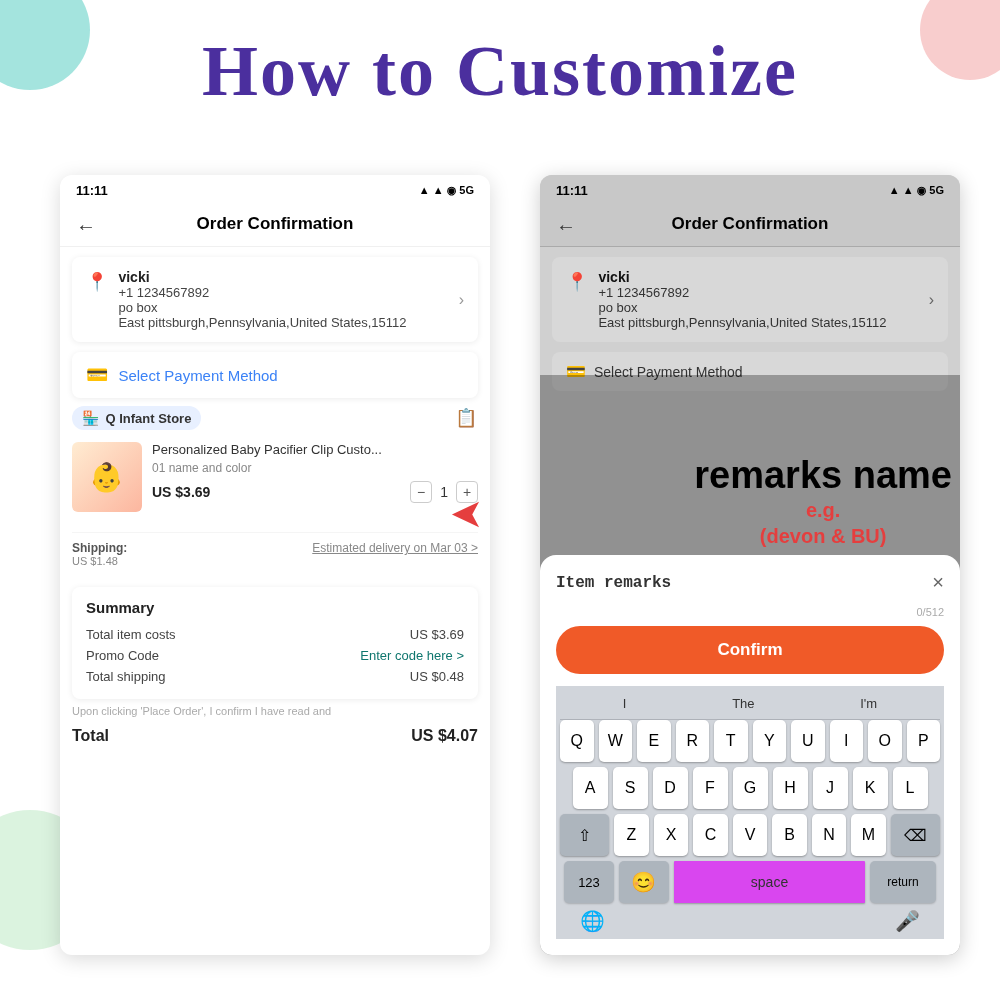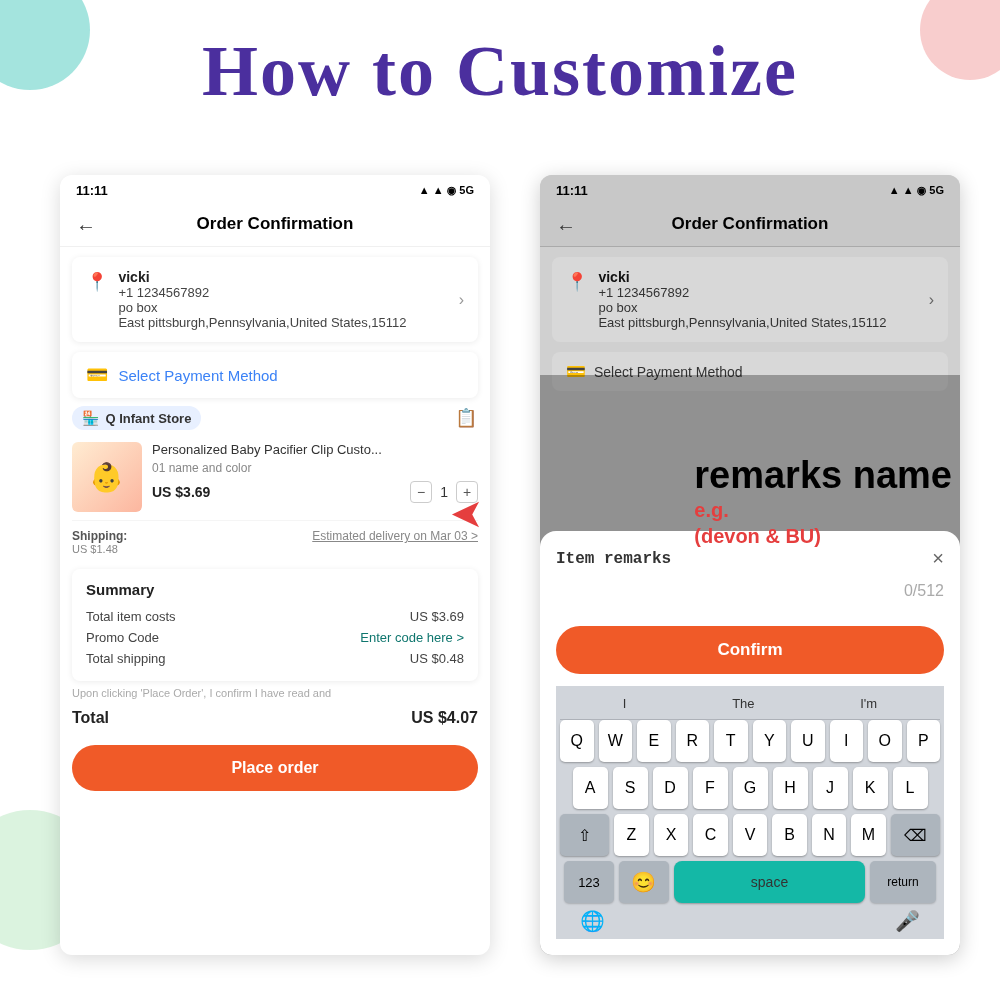--- a/index.html
+++ b/index.html
@@ -179,21 +179,21 @@
       border-radius: 4px;
       display: flex;
       align-items: center;
       justify-content: center;
       font-size: 14px;
       color: #555;
     }
     .qty-num { font-size: 14px; color: #333; }
 
     .shipping-row {
-      margin: 0 12px;
+      margin: 12px 12px;
       padding: 8px 0;
       border-top: 1px solid #f5f5f5;
       display: flex;
       justify-content: space-between;
       font-size: 12px;
       gap: 40px;
     }
     .shipping-left { color: #555; }
     .shipping-label { font-weight: 600; }
     .shipping-price { font-size: 11px; color: #888; }
@@ -316,23 +316,23 @@
       padding: 10px;
       font-size: 14px;
       color: #999;
       height: 80px;
       resize: none;
       outline: none;
       margin-bottom: 4px;
     }
     .modal-char-count {
       text-align: right;
-      font-size: 16px;
+      font-size: 11px;
       color: #aaa;
-      margin-bottom: 26px;
+      margin-bottom: 8px;
     }
     .confirm-btn {
       width: 100%;
       background: #f05a28;
       color: #fff;
       border: none;
       border-radius: 30px;
       padding: 14px;
       font-size: 17px;
       font-weight: 600;
@@ -380,22 +380,22 @@
       color: #000;
     }
     .kb-bottom-row {
       display: flex;
       justify-content: space-between;
       gap: 5px;
       padding: 0 4px;
     }
     .kb-space {
       flex: 1;
-      background: #14b8a6;
-      border-radius: 8px;
+      background: #d946ef;
+      border-radius: 1px;
       height: 42px;
       display: flex;
       align-items: center;
       justify-content: center;
       font-size: 14px;
       color: #333;
       box-shadow: 0 1px 2px rgba(0,0,0,0.3);
     }
     .kb-func {
       background: #adb5bd;
@@ -429,21 +429,21 @@
       color: #e53e3e;
       transform: scaleX(-1);
     }
 
     
     .remarks-annotation {
       position: absolute;
       top: 455px;
       right: 48px;
       z-index: 30;
-      text-align: left;
+      text-align: center;
     }
     .remarks-title {
       font-size: 38px;
       font-weight: 900;
       color: #000;
       font-family: 'Arial Black', sans-serif;
       line-height: 1.1;
     }
     .remarks-eg {
       font-size: 20px;
@@ -556,21 +556,20 @@
     </div>
   </div>
 
   <div class="disclaimer">Upon clicking 'Place Order', I confirm I have read and</div>
 
   <div class="total-row">
     <span class="total-label">Total</span>
     <span class="total-value">US $4.07</span>
   </div>
 
-  <button class="place-order-btn">Place order</button>
 </div>
 
 <div class="phone-right">
 
   <div class="phone-status-bar" style="background:#c8c8c8;">
     <span class="status-time">11:11</span>
     <span class="status-icons">▲ ▲ ◉ 5G</span>
   </div>
 
   <div class="phone-header" style="background:#c8c8c8; border-bottom:1px solid #aaa;">

